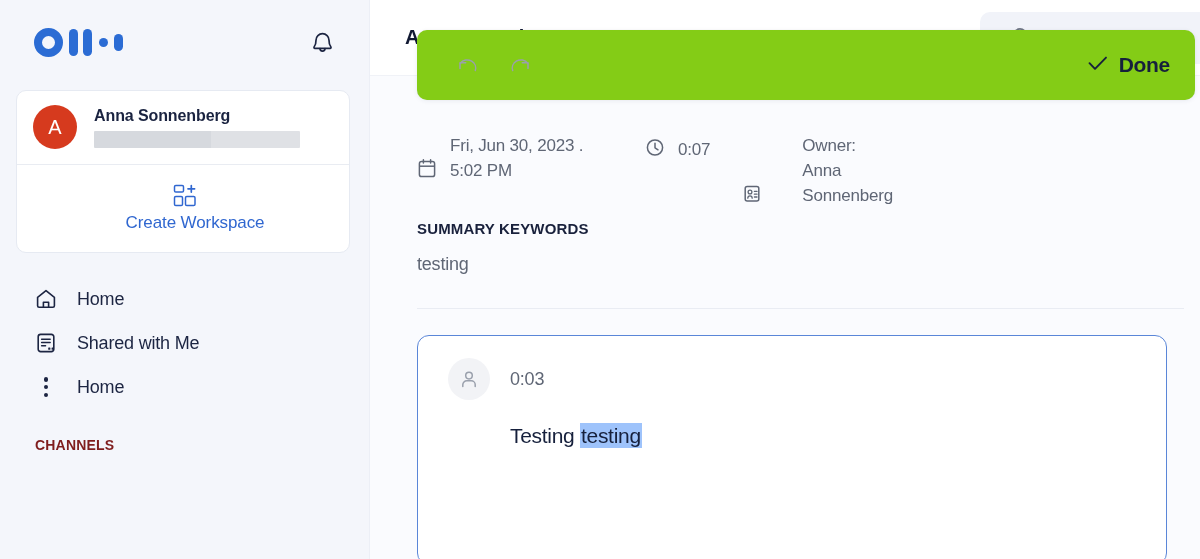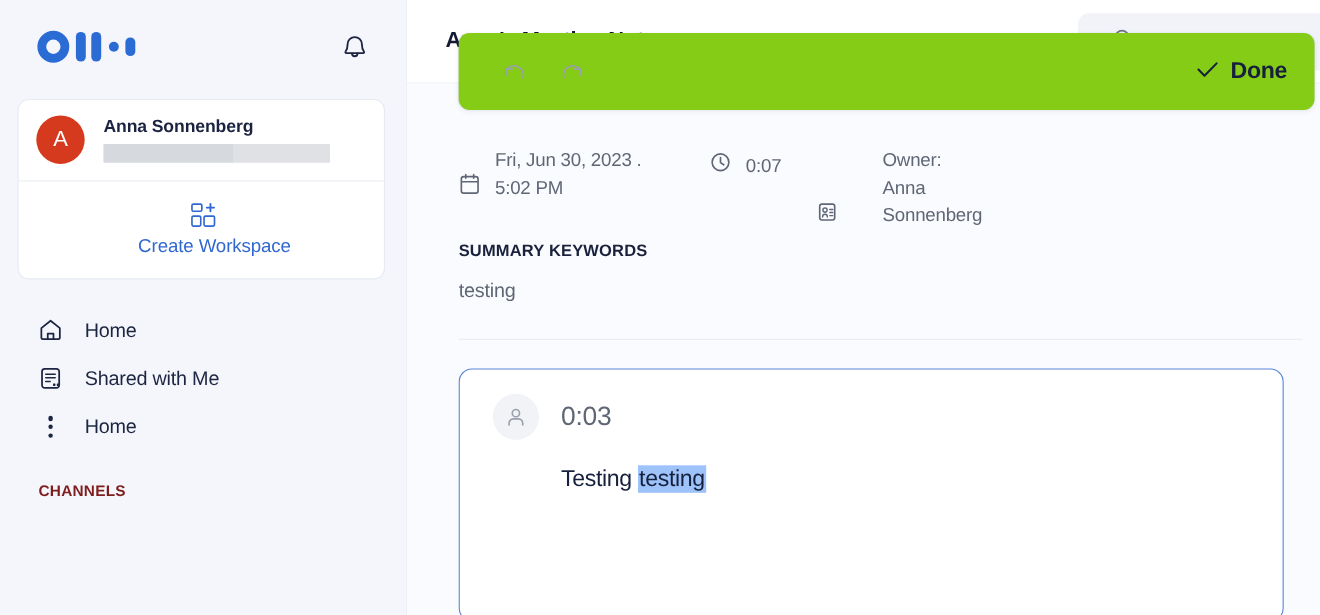--- a/index.html
+++ b/index.html
@@ -274,21 +274,21 @@
   }
   .tr-head { display: flex; align-items: center; }
   .tr-avatar {
     width: 42px; height: 42px; border-radius: 50%;
     background: #f2f3f6;
     display: flex; align-items: center; justify-content: center;
     flex: 0 0 42px;
   }
   .tr-time {
     margin-left: 20px;
-    font-size: 24px;
+    font-size: 18px;
     color: #5f6675;
     letter-spacing: -0.2px;
     text-align: center;
   }
   .tr-body {
     margin-top: 24px;
     margin-left: 62px;
     font-size: 21px;
     color: #16203c;
     letter-spacing: -0.3px;

